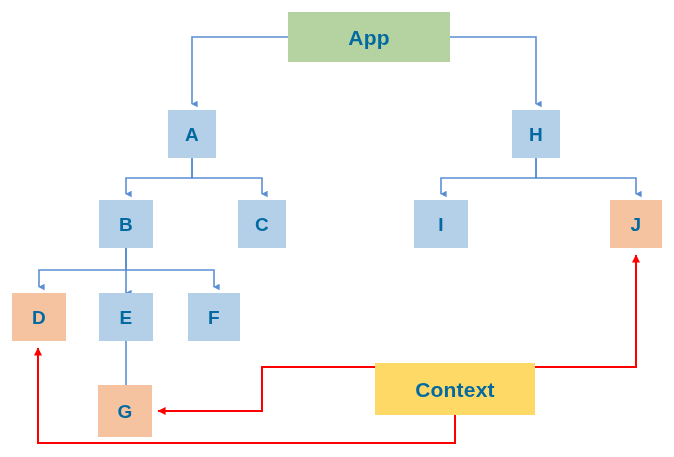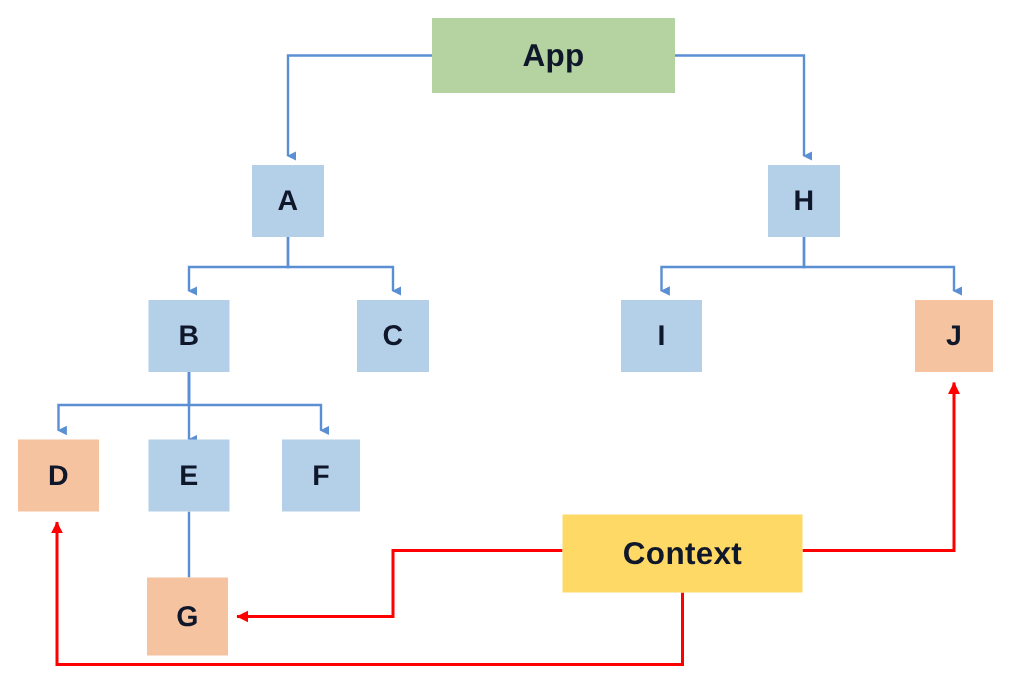--- a/index.html
+++ b/index.html
@@ -10,28 +10,28 @@
     overflow:hidden;
     position:relative;
   }
   #canvas{position:absolute;left:0;top:0;width:674px;height:457px;}
   svg.edges{position:absolute;left:0;top:0;width:674px;height:457px;pointer-events:none;}
   .node{
     position:absolute;
     box-sizing:border-box;
     display:flex;align-items:center;justify-content:center;
     font-weight:bold;
-    color:#0f172a;
+    color:#0369a1;
     line-height:1;
     letter-spacing:0.2px;
   }
   .node.blue{background:#b4cfe8;}
   .node.orange{background:#f6c3a0;}
   .node.green{background:#b5d3a0;}
-  .node.yellow{background:#ffd966;}
+  .node.yellow{background:#ffd966;margin-top:20px;}
   .lbl-lg{font-size:21px;}
   .lbl-md{font-size:19px;}
 </style>
 </head>
 <body>
 
 <div id="canvas">
 
   <svg class="edges" viewBox="0 0 674 457">
     <defs>

